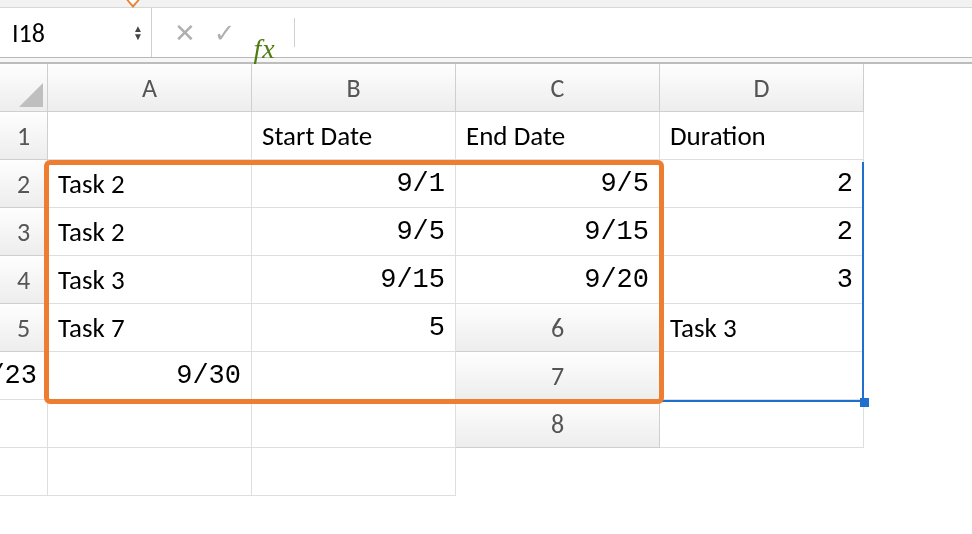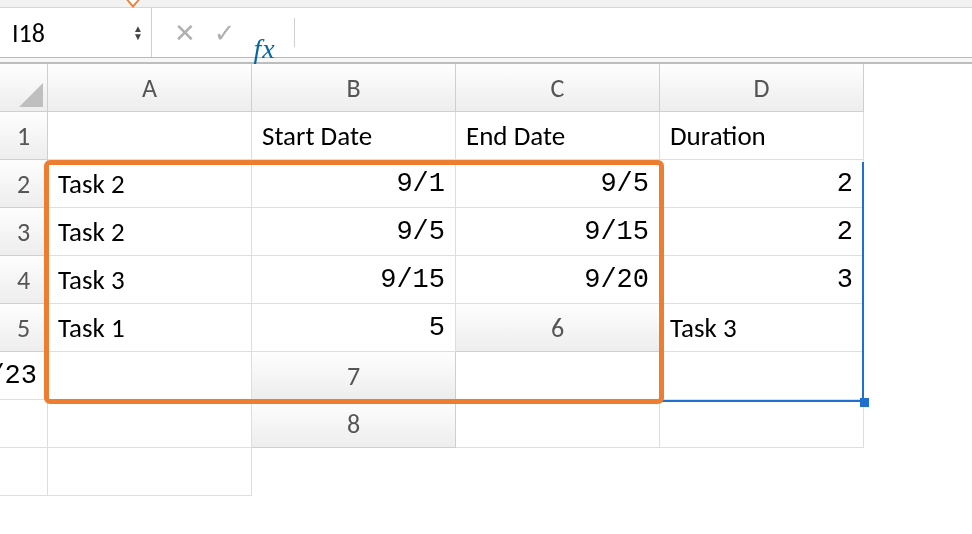--- a/index.html
+++ b/index.html
@@ -67,21 +67,21 @@
     color: #b0b0b0;
     font-size: 26px;
   }
   .fx-controls .cancel, .fx-controls .accept {
     font-weight: normal;
   }
   .fx-label {
     font-family: "Times New Roman", serif;
     font-style: italic;
     font-size: 28px;
-    color: #0369a1;
+    color: #4d7c0f;
     letter-spacing: 1px;
     margin-top: 32px;
   }
   .formula-input {
     flex: 1;
     border: none;
     outline: none;
     font-size: 24px;
     padding: 0 6px;
     color:#000;
@@ -230,26 +230,27 @@
     <div class="cell align-right">9/15</div>
     <div class="cell align-right">2</div>
 
     <div class="row-header">4</div>
     <div class="cell align-left">Task 3</div>
     <div class="cell align-right">9/15</div>
     <div class="cell align-right">9/20</div>
     <div class="cell align-right">3</div>
 
     <div class="row-header">5</div>
-    <div class="cell align-left">Task 1</div>
+    <div class="cell align-left">Task 7</div>
     <div class="cell align-right">5</div>
 
     <div class="row-header">6</div>
     <div class="cell align-left">Task 3</div>
     <div class="cell align-right">9/23</div>
+    <div class="cell align-right">9/30</div>
     <div class="cell align-right"></div>
 
     <div class="row-header">7</div>
     <div class="cell"></div>
     <div class="cell"></div>
     <div class="cell"></div>
     <div class="cell"></div>
 
     <div class="row-header">8</div>
     <div class="cell"></div>

